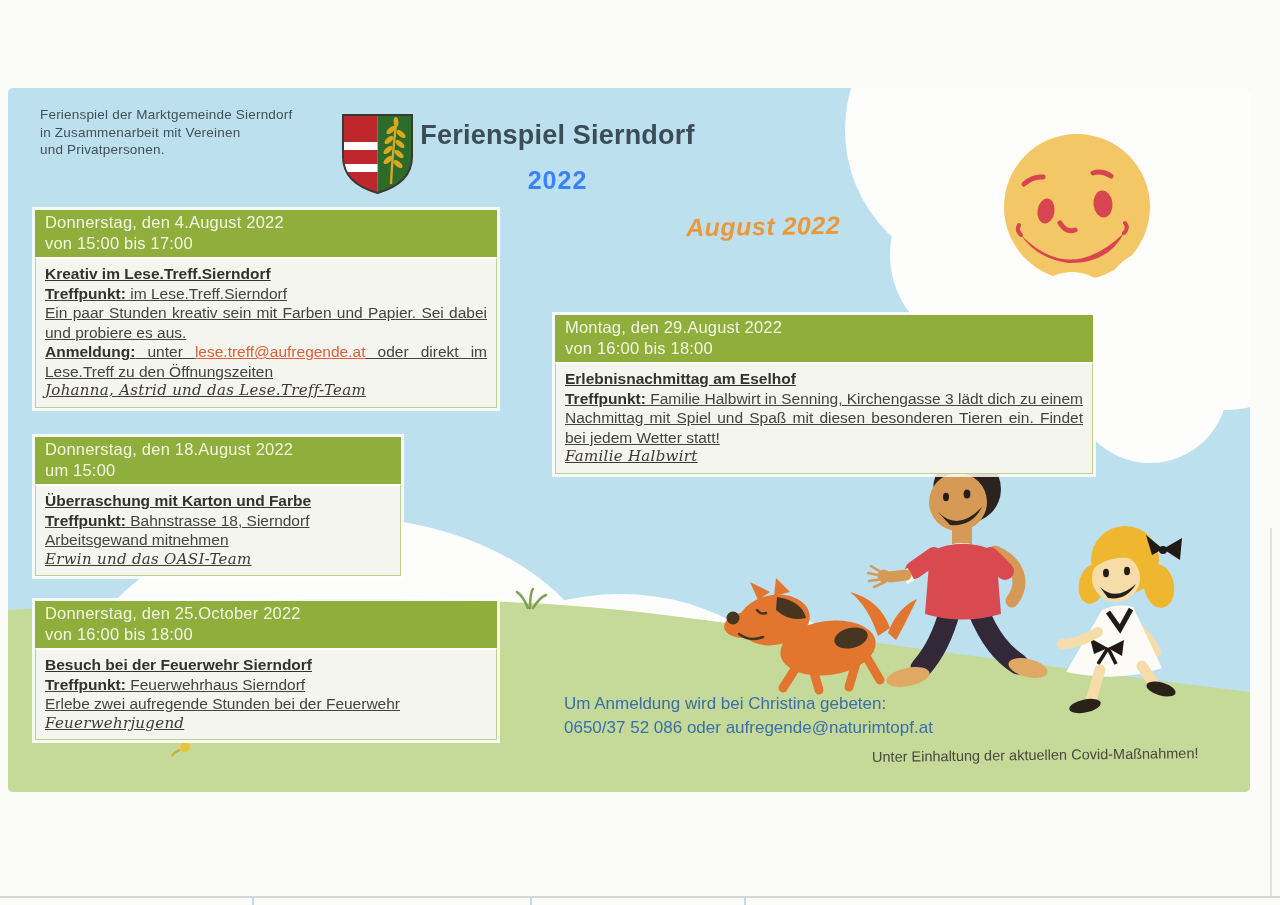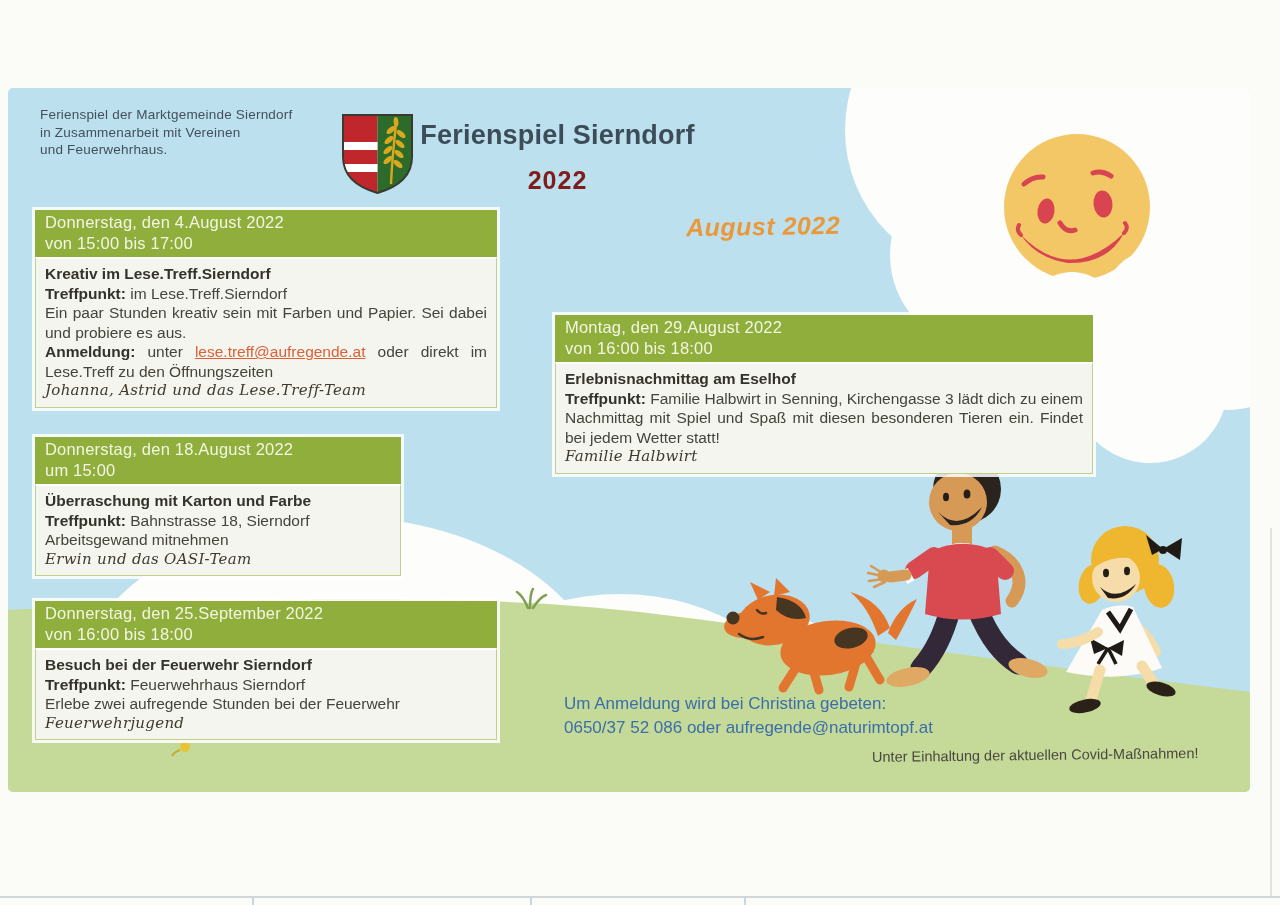--- a/index.html
+++ b/index.html
@@ -14,37 +14,37 @@
 
   
   .organizer{
     left:40px;top:106px;width:330px;
     font-size:13.5px;line-height:17.5px;color:#41505a;letter-spacing:.2px;
   }
 
   
   .title-wrap{left:415px;top:120px;width:285px;text-align:center;}
   .flyer-title{font-size:27px;font-weight:700;color:#3c4d57;letter-spacing:.2px;}
-  .flyer-year{font-size:25px;font-weight:700;color:#7f1d1d;margin-top:15px;letter-spacing:1px;}
+  .flyer-year{font-size:25px;font-weight:700;color:#3b82f6;margin-top:15px;letter-spacing:1px;}
   .month-label{
     left:686px;top:212px;font-size:25px;font-weight:700;font-style:italic;
     color:#e9993b;letter-spacing:.5px;transform:rotate(-1deg);
   }
 
   
   .event-box{position:absolute;z-index:2;box-shadow:0 0 0 3px rgba(255,255,255,.85);}
   .event-header{
     background:#8fae3b;color:#f3f6e3;font-size:16.5px;line-height:21px;
     padding:2px 10px 3px;letter-spacing:.2px;
   }
   .event-body{
     background:#f4f5ee;color:#45443c;font-size:15.5px;line-height:19.5px;
     padding:5px 9px 6px;border:1px solid #bfd088;border-top:2px solid #ffffff;
   }
-  .event-body p{margin:0;text-align:justify;}
+  .event-body p{margin:0;text-align:justify;text-decoration:underline;}
   .bold{font-weight:700;color:#33322b;}
   .email-link{color:#dc5f36;text-decoration:underline;}
   .signature{
     font-family:"DejaVu Serif", serif;font-style:italic;font-size:15px;
     color:#3e3a30;letter-spacing:.3px;text-align:left !important;
   }
   #box1{left:35px;top:210px;width:462px;}
   #box2{left:35px;top:437px;width:366px;}
   #box3{left:35px;top:601px;width:462px;}
   #box4{left:555px;top:315px;width:538px;}
@@ -218,21 +218,21 @@
       <ellipse cx="58" cy="52" rx="5.5" ry="2.6" transform="rotate(40 58 52)"></ellipse>
       <ellipse cx="56" cy="10" rx="2.4" ry="5" transform="rotate(-5 56 10)"></ellipse>
     </g>
   </g>
   <path d="M3 3 H 72 V 45 Q 72 71 37.5 81 Q 3 71 3 45 Z" fill="none" stroke="#3a3a32" stroke-width="2"></path>
 </svg>
 
 <div class="layer organizer">
   <div>Ferienspiel der Marktgemeinde Sierndorf</div>
   <div>in Zusammenarbeit mit Vereinen</div>
-  <div>und Feuerwehrhaus.</div>
+  <div>und Privatpersonen.</div>
 </div>
 
 <div class="layer title-wrap">
   <div class="flyer-title">Ferienspiel Sierndorf</div>
   <div class="flyer-year">2022</div>
 </div>
 
 <div class="layer month-label">August 2022</div>
 
 <div class="event-box" id="box1">
@@ -257,21 +257,21 @@
   <div class="event-body">
     <p class="bold">Überraschung mit Karton und Farbe</p>
     <p><span class="bold">Treffpunkt:</span><span> Bahnstrasse 18, Sierndorf</span></p>
     <p>Arbeitsgewand mitnehmen</p>
     <p class="signature">Erwin und das OASI-Team</p>
   </div>
 </div>
 
 <div class="event-box" id="box3">
   <div class="event-header">
-    <div>Donnerstag, den 25.September 2022</div>
+    <div>Donnerstag, den 25.October 2022</div>
     <div>von 16:00 bis 18:00</div>
   </div>
   <div class="event-body">
     <p class="bold">Besuch bei der Feuerwehr Sierndorf</p>
     <p><span class="bold">Treffpunkt:</span><span> Feuerwehrhaus Sierndorf</span></p>
     <p>Erlebe zwei aufregende Stunden bei der Feuerwehr</p>
     <p class="signature">Feuerwehrjugend</p>
   </div>
 </div>
 

